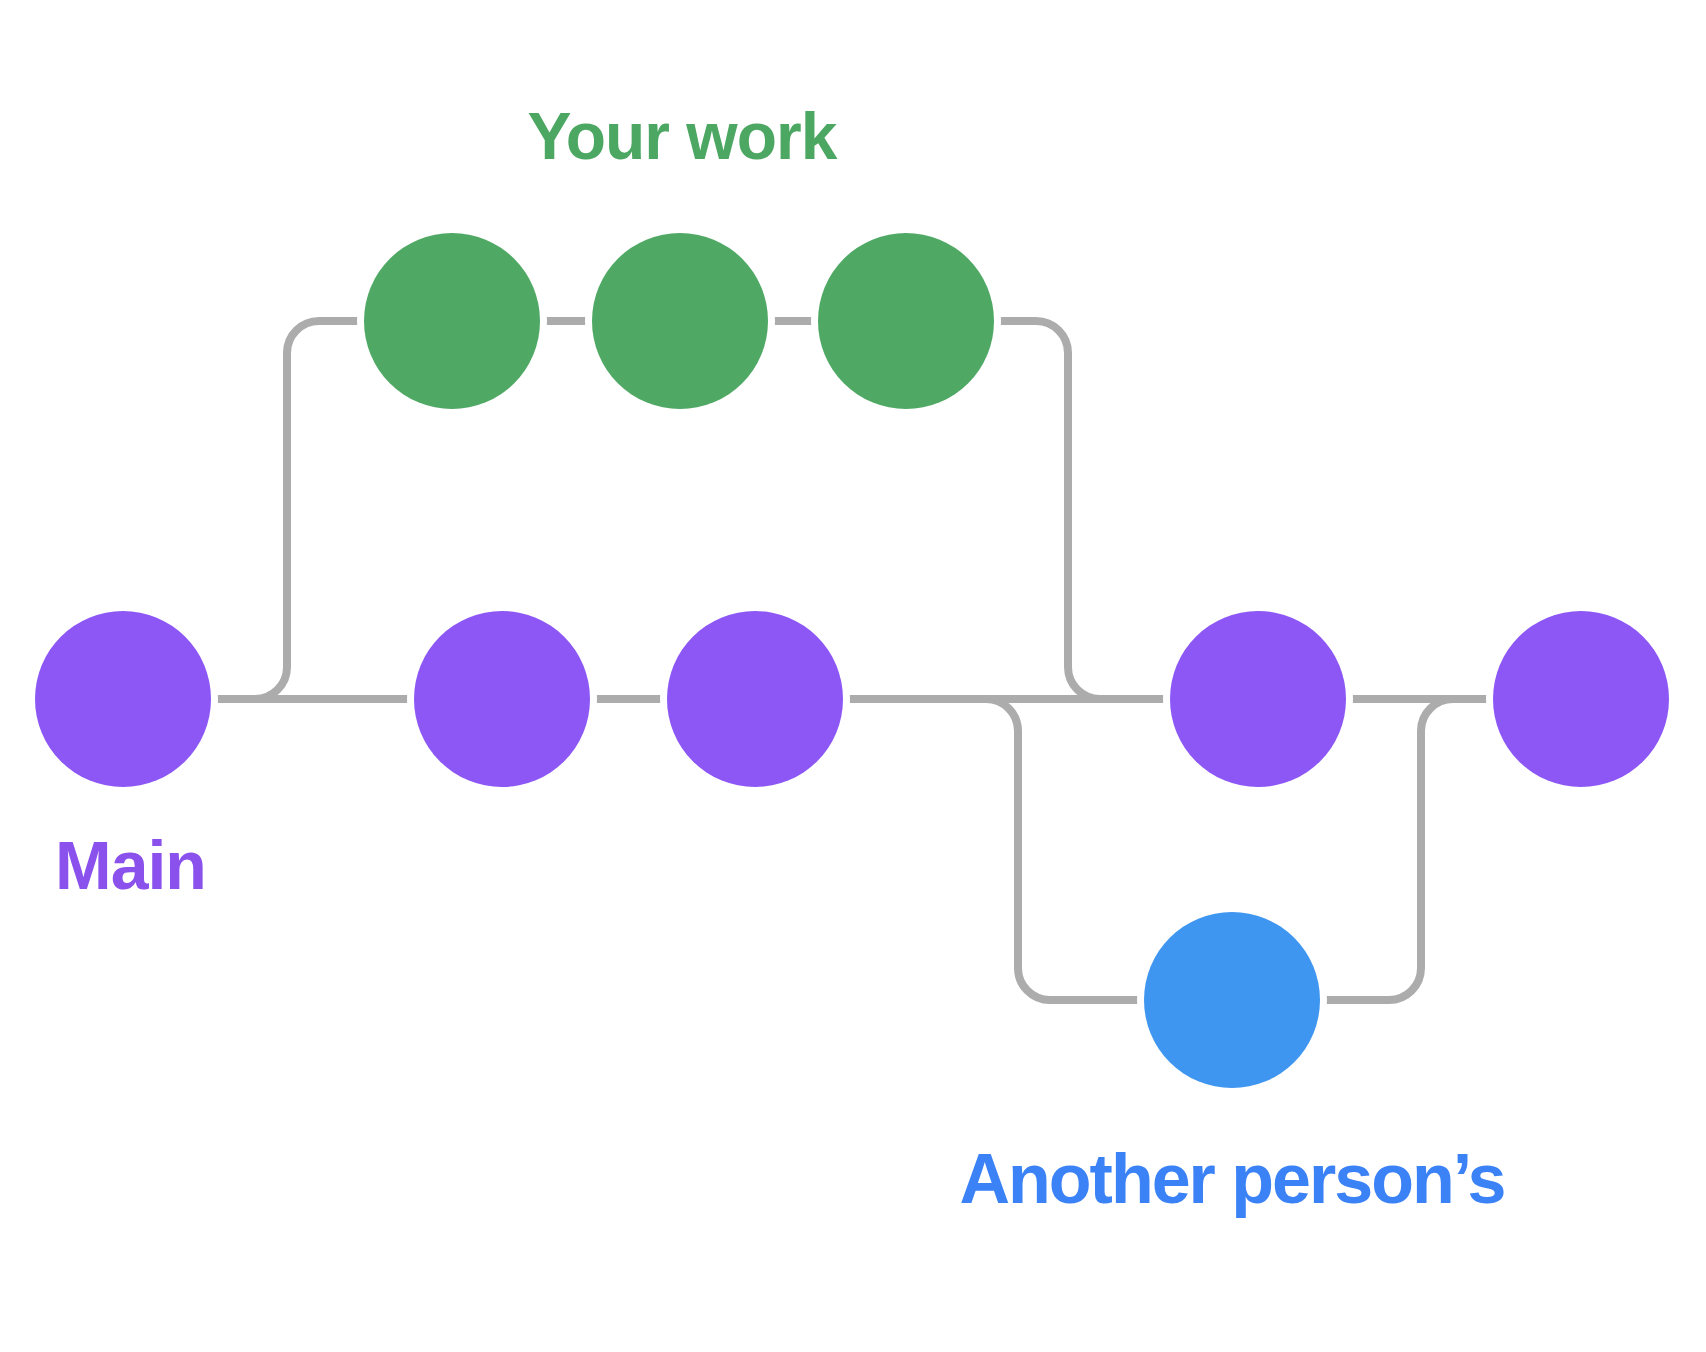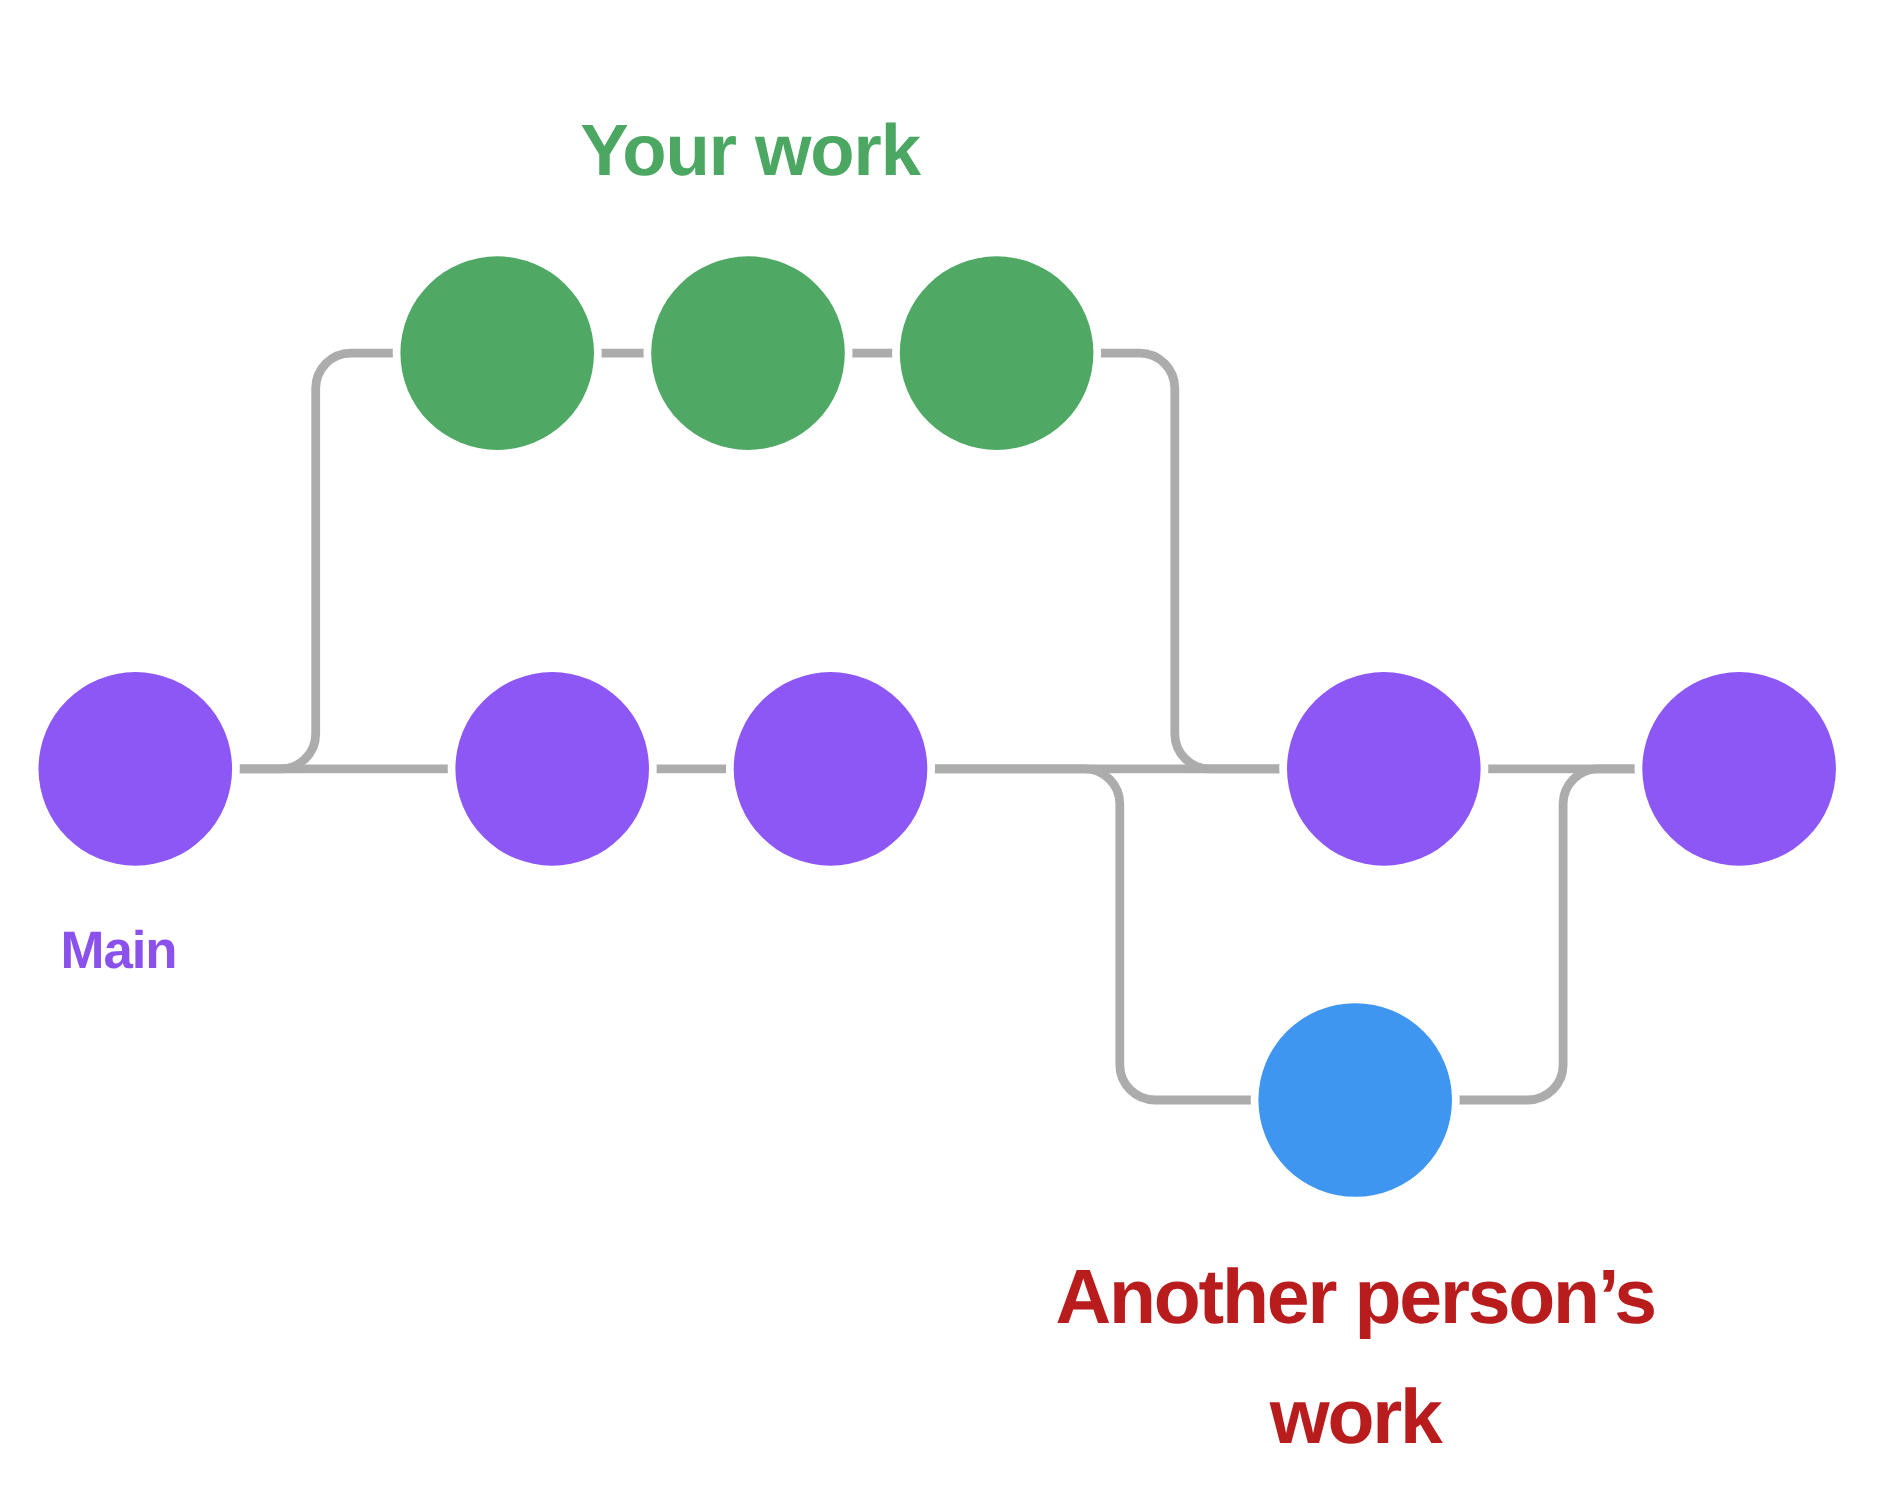--- a/index.html
+++ b/index.html
@@ -32,21 +32,21 @@
   .label-your-work {
     left: 682px;
     top: 103px;
     font-size: 66px;
     line-height: 66px;
     transform: translateX(-50%);
   }
   .label-main {
     left: 55px;
     top: 833px;
-    font-size: 48px;
+    font-size: 68px;
     line-height: 64px;
   }
   .label-another {
     left: 1232px;
     top: 1125px;
     font-size: 70px;
     line-height: 109px;
     transform: translateX(-50%);
     text-align: center;
     letter-spacing: -2px;
@@ -81,17 +81,16 @@
       <circle cx="452" cy="321" r="88" fill="#4FA965"></circle>
       <circle cx="680" cy="321" r="88" fill="#4FA965"></circle>
       <circle cx="906" cy="321" r="88" fill="#4FA965"></circle>
       <circle cx="1232" cy="1000" r="88" fill="#3E96F0"></circle>
     </svg>
 
   <div class="label label-your-work" style="color: rgb(76, 167, 99);">Your work</div>
 
   <div class="label label-main" style="color: rgb(139, 81, 236);">Main</div>
 
-  <div class="label label-another" style="color: #b91c1c;">
+  <div class="label label-another" style="color: #3b82f6;">
     <span class="line">Another person’s</span>
-    <span class="line">work</span>
   </div>
 </div>
 
 </body></html>

